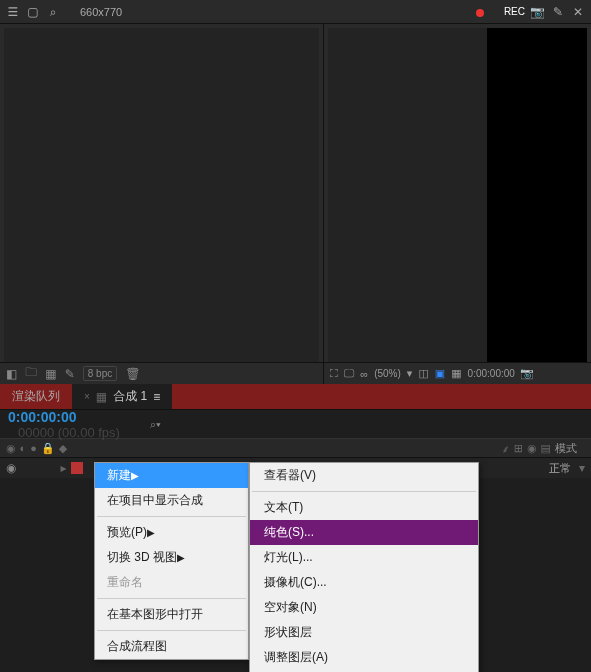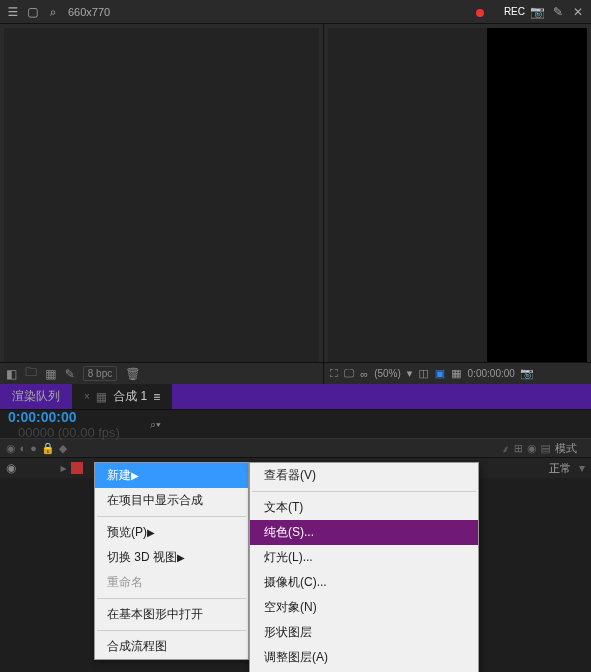--- a/index.html
+++ b/index.html
@@ -1,36 +1,36 @@
 <!DOCTYPE html>
 <html><head>
 <meta charset="utf-8">
 <style>
 *{margin:0;padding:0;box-sizing:border-box;font-family:"Microsoft YaHei","Segoe UI",sans-serif;user-select:none}
 body{background:#1e1e1e;width:591px;height:672px;overflow:hidden;color:#ccc;font-size:12px;position:relative}
 .toolbar{height:24px;background:#2a2a2a;display:flex;align-items:center;padding:0 6px;gap:6px;border-bottom:1px solid #111}
 .toolbar .ico{width:14px;height:14px;display:flex;align-items:center;justify-content:center;color:#aaa;cursor:pointer}
-.toolbar .search-text{color:#aaa;font-size:11px;margin-left:2px}
+.toolbar .search-text{color:#aaa;font-size:11px;margin-left:14px}
 .toolbar .spacer{flex:1}
 .rec{color:#fff;font-size:10px;display:flex;align-items:flex-end;gap:20px}
 .rec .dot{width:8px;height:8px;border-radius:50%;background:#e33}
 .panels{display:flex;height:360px}
 .panel{background:#2a2a2a;position:relative}
 .panel.left{width:324px;border-right:1px solid #111}
 .panel.leftinner{position:absolute;inset:4px;background:#232323}
 .panel.right{flex:1}
 .rightinner{position:absolute;inset:4px;background:#232323}
 .preview-black{position:absolute;right:0;top:0;width:100px;height:340px;background:#000}
 .panel-footer-l{position:absolute;bottom:0;left:0;right:0;height:22px;background:#2a2a2a;display:flex;align-items:center;gap:8px;padding:0 6px;border-top:1px solid #111}
 .panel-footer-l .ico{color:#888;font-size:12px}
 .bpc{font-size:10px;color:#888;border:1px solid #444;padding:1px 4px;border-radius:2px}
 .panel-footer-r{position:absolute;bottom:0;left:0;right:0;height:22px;background:#2a2a2a;display:flex;align-items:center;gap:6px;padding:0 6px;border-top:1px solid #111;font-size:10px;color:#999}
 .panel-footer-r .ico{font-size:11px}
 .timeline{background:#1e1e1e}
-.tabs{height:26px;display:flex;align-items:center;gap:0;border-bottom:1px solid #111;background:#4c1d95}
+.tabs{height:26px;display:flex;align-items:center;gap:0;border-bottom:1px solid #111;background:#7f1d1d}
 .tab{padding:4px 12px;font-size:12px;color:#aaa;display:flex;align-items:center;gap:6px;cursor:pointer}
 .tab.active{background:#1e1e1e;color:#ccc}
 .tab .close{color:#666;font-size:10px}
 .timehead{display:flex;align-items:center;height:28px;padding:0 8px;gap:10px}
 .timecode{color:#2a8fd8;font-size:14px;font-weight:600}
 .timesub{color:#444;font-size:13px;margin-left:10px}
 .searchbox{display:flex;align-items:center;gap:4px;margin-left:20px;color:#888;font-size:11px}
 .colhead{height:20px;background:#282828;display:flex;align-items:center;padding:0 6px;gap:4px;border-top:1px solid #333;border-bottom:1px solid #111}
 .colhead .ico{color:#666;font-size:11px}
 .colhead .spacer{flex:1}

